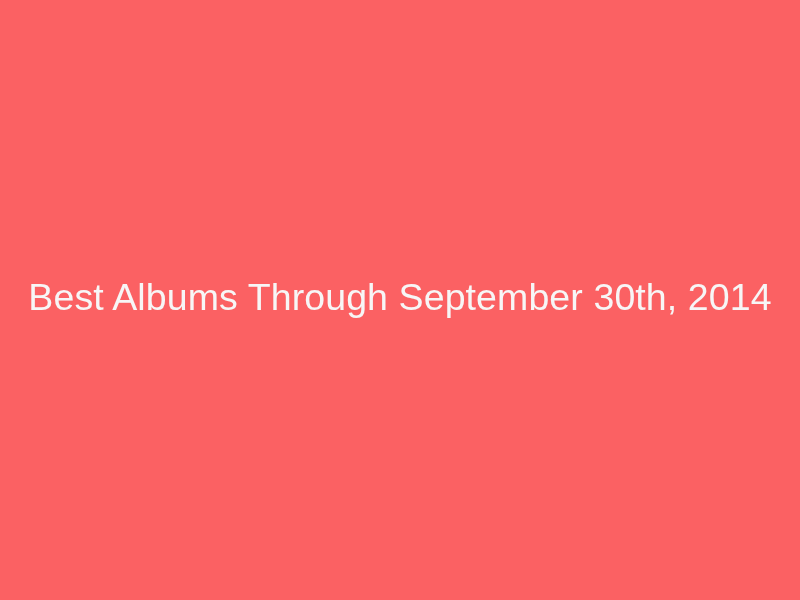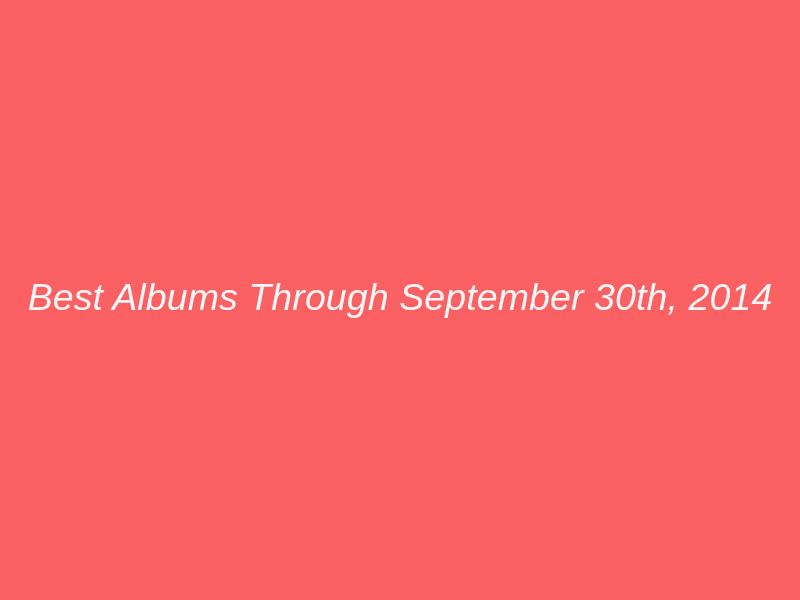--- a/index.html
+++ b/index.html
@@ -18,21 +18,20 @@
   .placeholder-banner {
     position: relative;
     box-sizing: border-box;
     width: 800px;
     height: 600px;
     background-color: #fb6163;
     display: flex;
     align-items: center;
     justify-content: center;
     text-align: center;
-    font-style: italic;
     -webkit-font-smoothing: antialiased;
   }
 
   .banner-title {
     display: block;
     font-family: "Liberation Sans", sans-serif;
     font-size: 37.5px;
     font-weight: 400;
     line-height: 1.15;
     letter-spacing: 0.1px;

